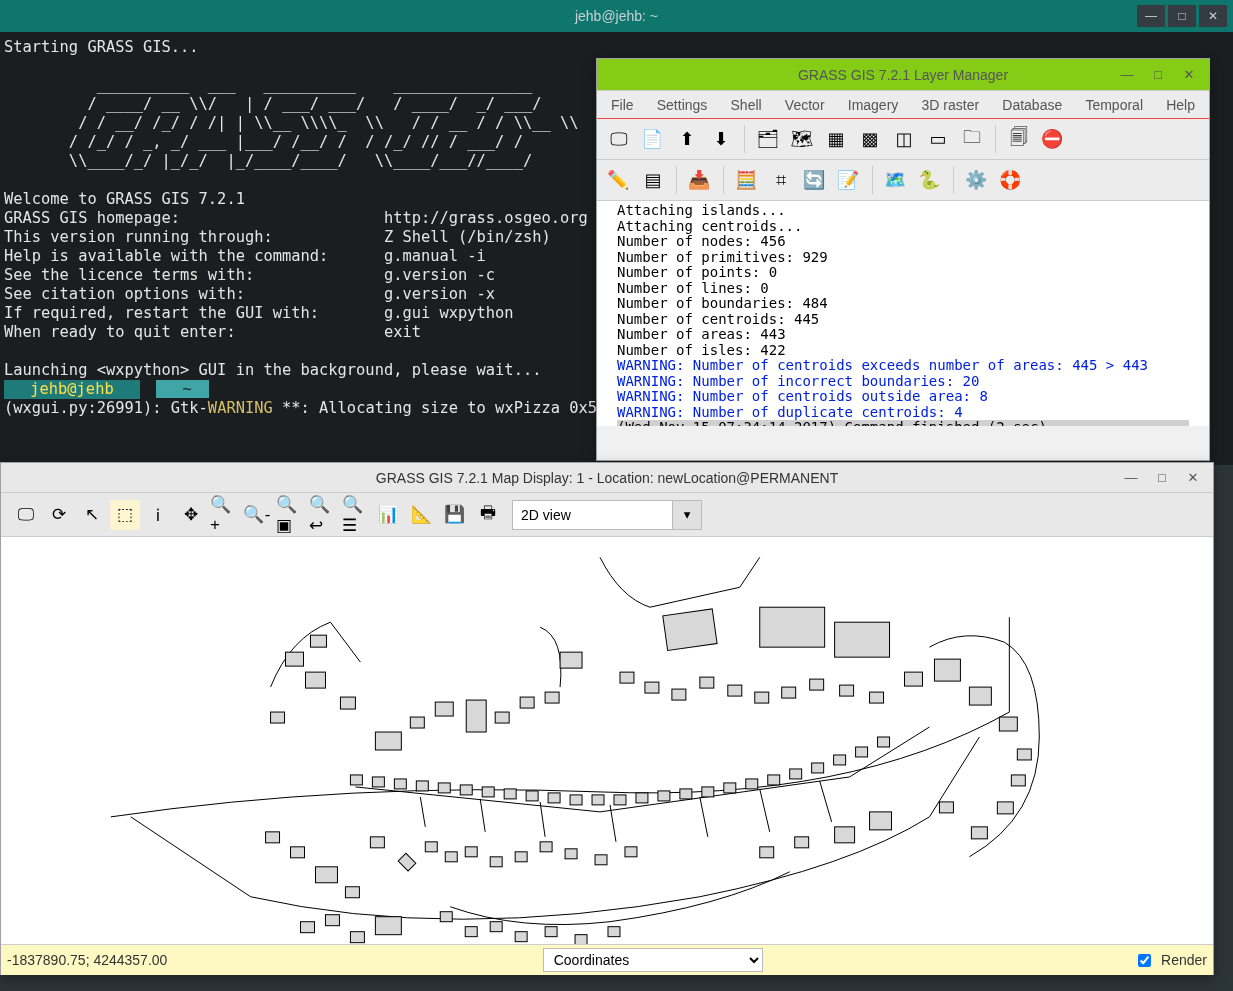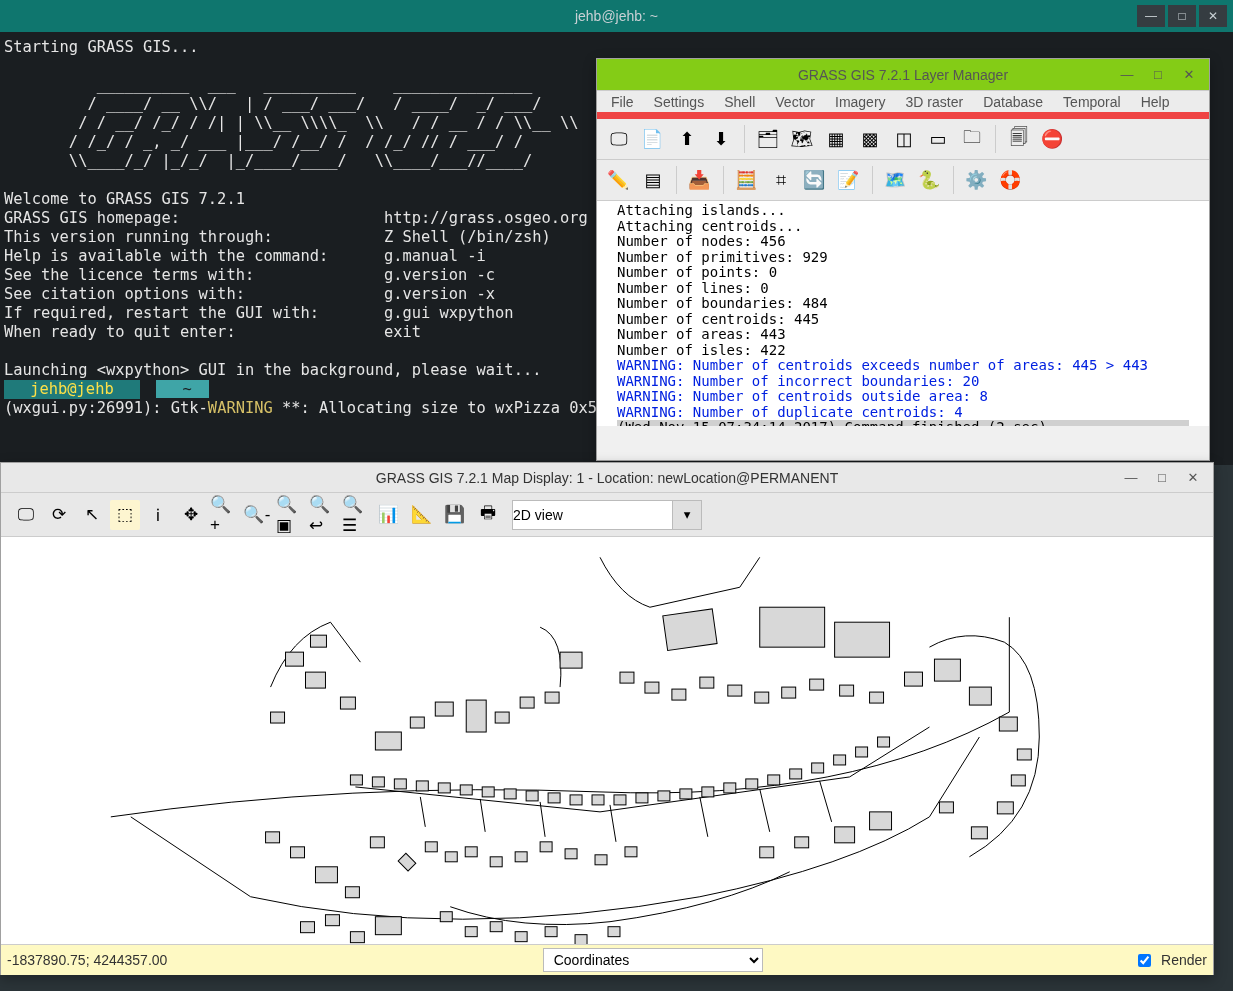--- a/index.html
+++ b/index.html
@@ -13,39 +13,39 @@
 .term-body { font-family: "DejaVu Sans Mono", monospace; font-size: 15.4px; line-height: 19px; color: #e5e5e5; padding: 6px 4px; white-space: pre; }
 .term-yellow { color: #d6c067; }
 .prompt { display: inline-block; background: #1f7a7a; color: #fde047; padding: 0 17px; margin-right: 16px; position: relative; }
 .prompt-home { color: #1a1e21; background: #3fa5a7; padding: 0 8px; }
 
 
 .layermgr { position: absolute; top: 58px; left: 596px; width: 614px; height: 403px; background: #f0f0f0; border: 1px solid #a0a0a0; box-shadow: 0 4px 12px rgba(0,0,0,0.3); }
 .lm-titlebar { height: 32px; background: #84cc16; display: flex; align-items: center; justify-content: center; color: #555; font-size: 14px; position: relative; border-bottom: 1px solid #ccc; }
 .lm-controls { position: absolute; right: 6px; display: flex; gap: 3px; }
 .lm-btn { width: 28px; height: 22px; color: #555; display: flex; align-items: center; justify-content: center; font-size: 13px; cursor: pointer; }
-.lm-menubar { height: 28px; display: flex; align-items: center; padding: 0 4px; background: #ececec; border-bottom: 7px solid #ef4444; }
+.lm-menubar { height: 28px; display: flex; align-items: center; padding: 0 4px; background: #ececec; border-bottom: 1px solid #ef4444; justify-content: space-between; }
 .lm-menu-item { padding: 4px 10px; color: #555; font-size: 14px; cursor: pointer; }
 .lm-toolbar { display: flex; align-items: center; padding: 4px 6px; gap: 2px; background: #ececec; border-bottom: 1px solid #ccc; }
 .tb-icon { width: 32px; height: 32px; display: flex; align-items: center; justify-content: center; cursor: pointer; border: 1px solid transparent; border-radius: 2px; font-size: 18px;}
 .tb-sep { width: 1px; height: 28px; background: #ccc; margin: 0 5px; }
 .lm-output { background: #fff; height: 225px; padding: 2px 20px; font-family: "DejaVu Sans Mono", monospace; font-size: 14px; line-height: 15.5px; overflow: hidden; }
 .lm-out-line { white-space: pre; color: #000; }
 .lm-warn { color: #0020e0; }
 .lm-done { background: #d0d0d0; }
 
 
 .mapdisp { position: absolute; top: 462px; left: 0; width: 1214px; height: 513px; background: #f0f0f0; border: 1px solid #a0a0a0; box-shadow: 0 4px 12px rgba(0,0,0,0.3); }
 .md-titlebar { height: 30px; background: #e8e8e8; display: flex; align-items: center; justify-content: center; color: #333; font-size: 14px; position: relative; border-bottom: 1px solid #ccc; }
 .md-controls { position: absolute; right: 6px; display: flex; gap: 3px; }
 .md-btn { width: 28px; height: 22px; color: #555; display: flex; align-items: center; justify-content: center; font-size: 13px; cursor: pointer; }
 .md-toolbar { height: 44px; display: flex; align-items: center; padding: 0 10px; gap: 3px; background: #e8e8e8; border-bottom: 1px solid #ccc; }
 .md-tb-icon { width: 30px; height: 30px; display: flex; align-items: center; justify-content: center; cursor: pointer; border: 1px solid transparent; border-radius: 2px; font-size: 17px;}
 .md-viewselect { margin-left: 6px; display: flex; }
-.md-viewselect input { width: 160px; height: 30px; padding: 0 0; border: 1px solid #bbb; border-right: none; font-size: 14px; }
+.md-viewselect input { width: 160px; height: 30px; padding: 0 8px; border: 1px solid #bbb; border-right: none; font-size: 14px; }
 .md-viewselect button { width: 30px; height: 30px; border: 1px solid #bbb; background: #e0e0e0; cursor: pointer; }
 .md-canvas { width: 100%; height: 407px; background: #fff; position: relative; overflow: hidden; }
 .md-canvas svg { width: 100%; height: 100%; }
 .md-statusbar { height: 31px; display: flex; align-items: center; padding: 0 6px; background: #fef9c3; border-top: 1px solid #ccc; font-size: 14px; color: #333; }
 .md-coords { flex: 0 0 auto; }
 .md-status-center { flex: 1; display: flex; justify-content: center; }
 .md-status-select { width: 220px; height: 24px; border: 1px solid #bbb; background: #fff; font-size: 14px; padding: 0 6px; }
 .md-render { display: flex; align-items: center; gap: 10px; }
 
 .poly { fill: #d8d8d8; stroke: #000; stroke-width: 1; }

